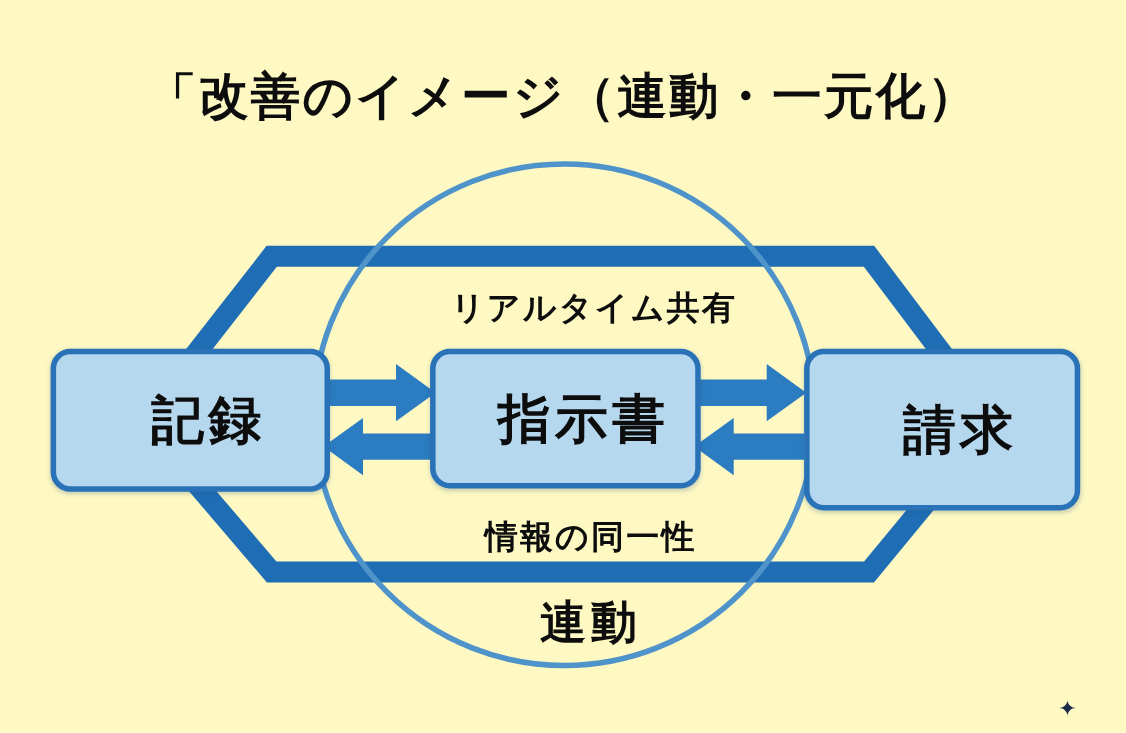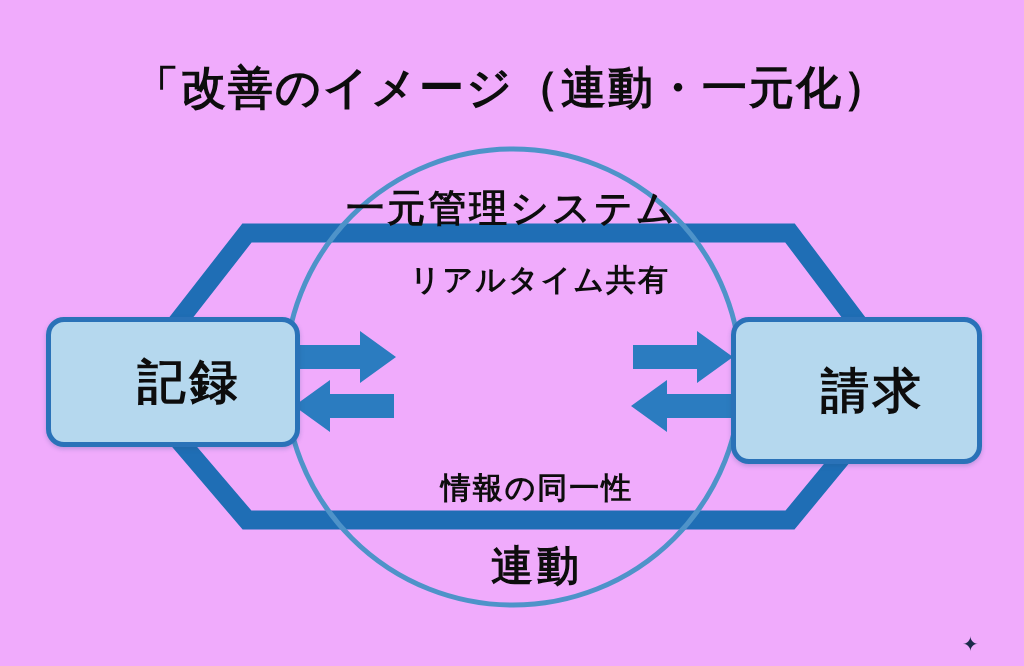--- a/index.html
+++ b/index.html
@@ -4,21 +4,21 @@
 <style>
   html, body {
     margin: 0;
     padding: 0;
     font-family: "Liberation Sans", "DejaVu Sans", sans-serif;
   }
   .stage {
     position: relative;
     width: 1024px;
     height: 666px;
-    background: #f0abfc;
+    background: #fef9c3;
     overflow: hidden;
   }
   .shapes {
     position: absolute;
     left: 0;
     top: 0;
     width: 1024px;
     height: 666px;
   }
   .title {
@@ -104,25 +104,27 @@
 
     <circle cx="513" cy="377" r="228" fill="none" stroke="#4e93c9" stroke-width="5"></circle>
 
     <polygon points="296,345 360,345 360,331 396,357 360,383 360,369 296,369" fill="#2b7cc0"></polygon>
     <polygon points="394,394 330,394 330,380 294,406 330,432 330,418 394,418" fill="#2b7cc0"></polygon>
 
     <polygon points="633,345 697,345 697,331 733,357 697,383 697,369 633,369" fill="#2b7cc0"></polygon>
     <polygon points="731,394 667,394 667,380 631,406 667,432 667,418 731,418" fill="#2b7cc0"></polygon>
   </svg>
 
-  <div class="label system">一元管理システム</div>
   <div class="label realtime">リアルタイム共有</div>
 
   <div class="node n1">
     <span>記録</span>
+  </div>
+  <div class="node n2">
+    <span>指示書</span>
   </div>
   <div class="node n3">
     <span>請求</span>
   </div>
 
   <div class="label consistency">情報の同一性</div>
   <div class="label linkage">連動</div>
 
   <div class="sparkle">✦</div>
 

